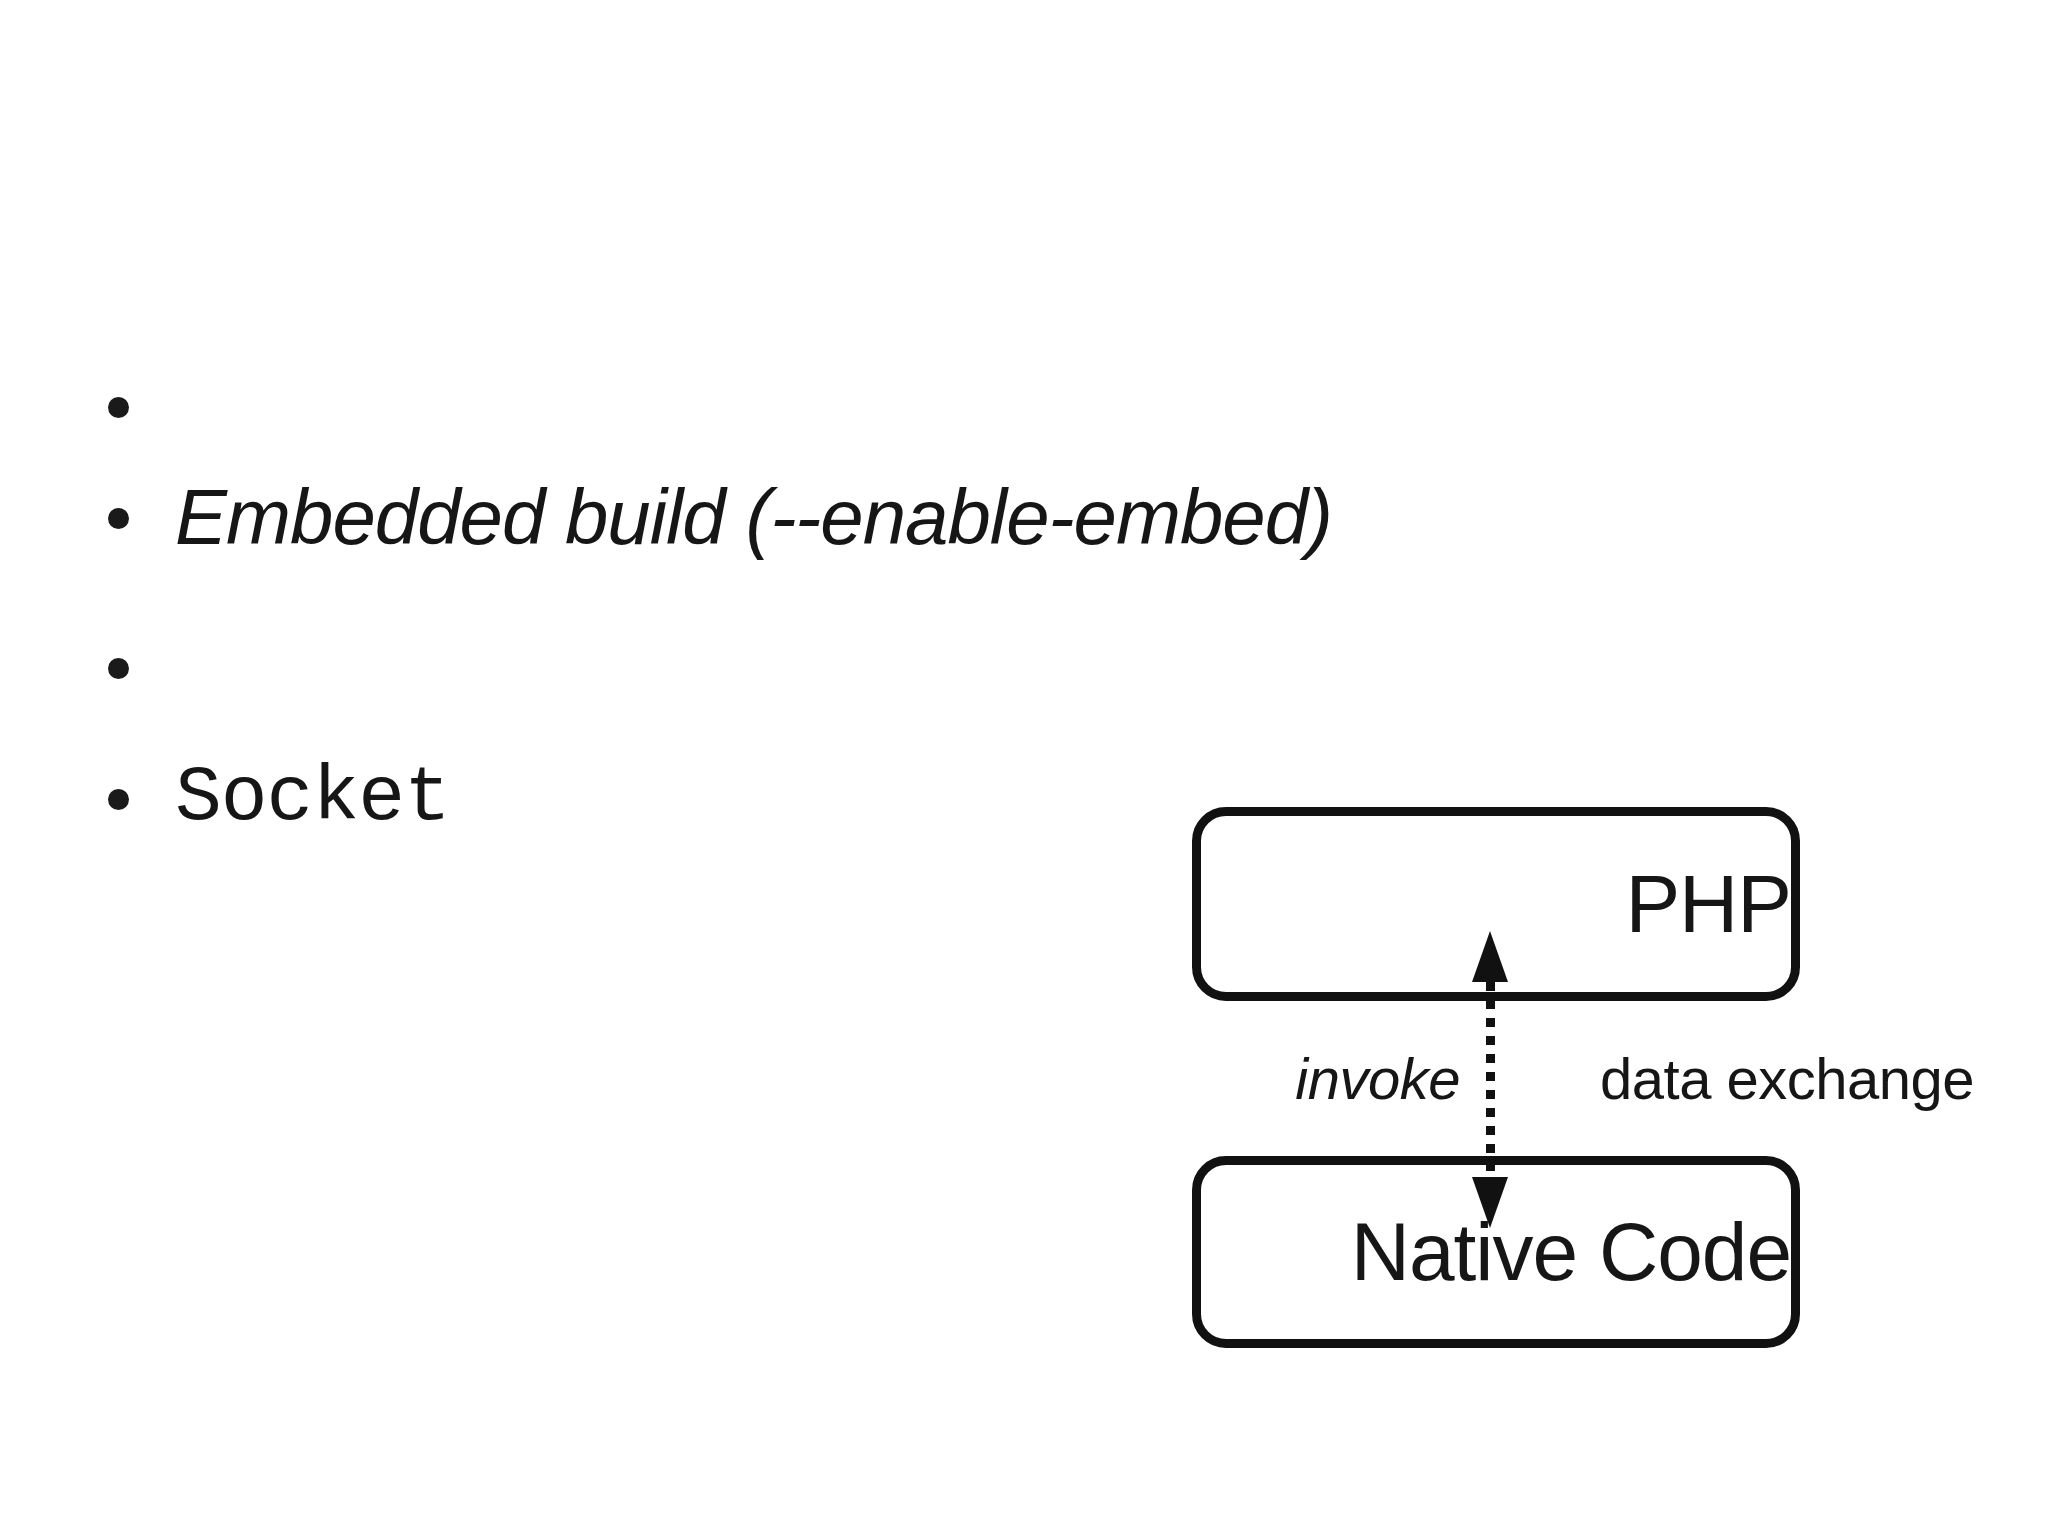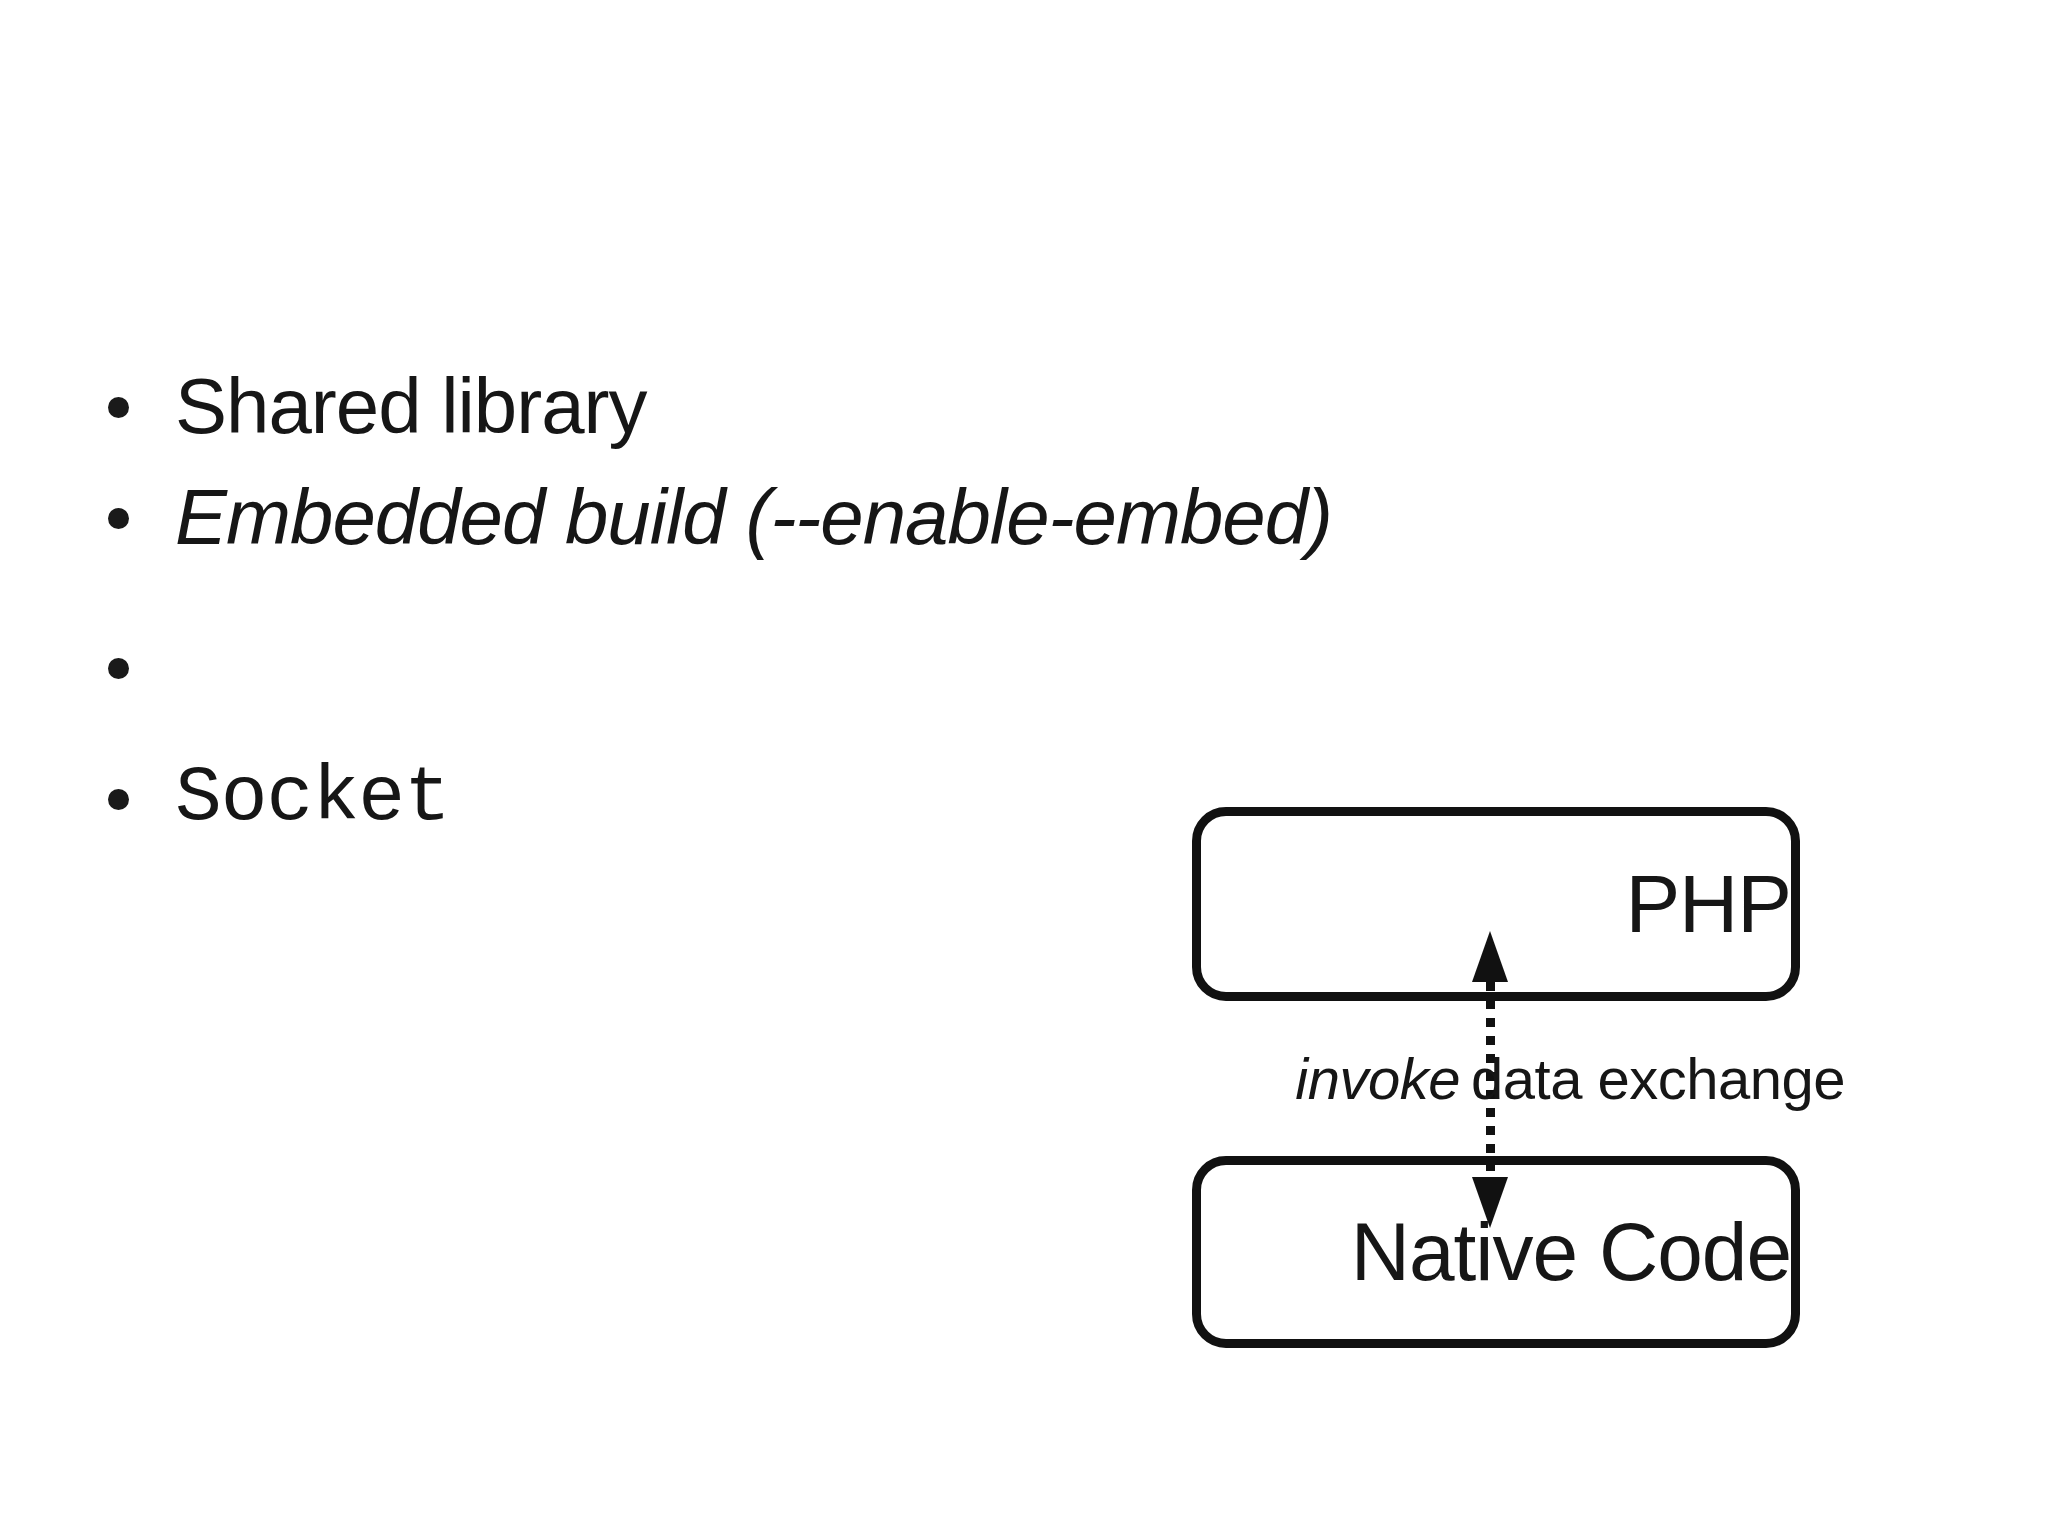--- a/index.html
+++ b/index.html
@@ -115,32 +115,31 @@
     letter-spacing: -0.5px;
     white-space: nowrap;
     z-index: 2;
   }
   .arrow-label.invoke {
     right: 588px;               
     text-align: right;
     font-style: italic;
   }
   .arrow-label.exchange {
-    left: 1471px;
+    left: 1600px;
   }
 </style>
 </head>
 <body>
 
 <div class="slide">
 
   <ul class="bullet-list">
     <li class="bullet-item row-0">
       <span class="bullet-dot"></span>
-      <span class="bullet-text">Shared library</span>
     </li>
     <li class="bullet-item row-1">
       <span class="bullet-dot"></span>
       <span class="bullet-text">Embedded build (--enable-embed)</span>
     </li>
     <li class="bullet-item row-2">
       <span class="bullet-dot"></span>
     </li>
     <li class="bullet-item row-3">
       <span class="bullet-dot"></span>

